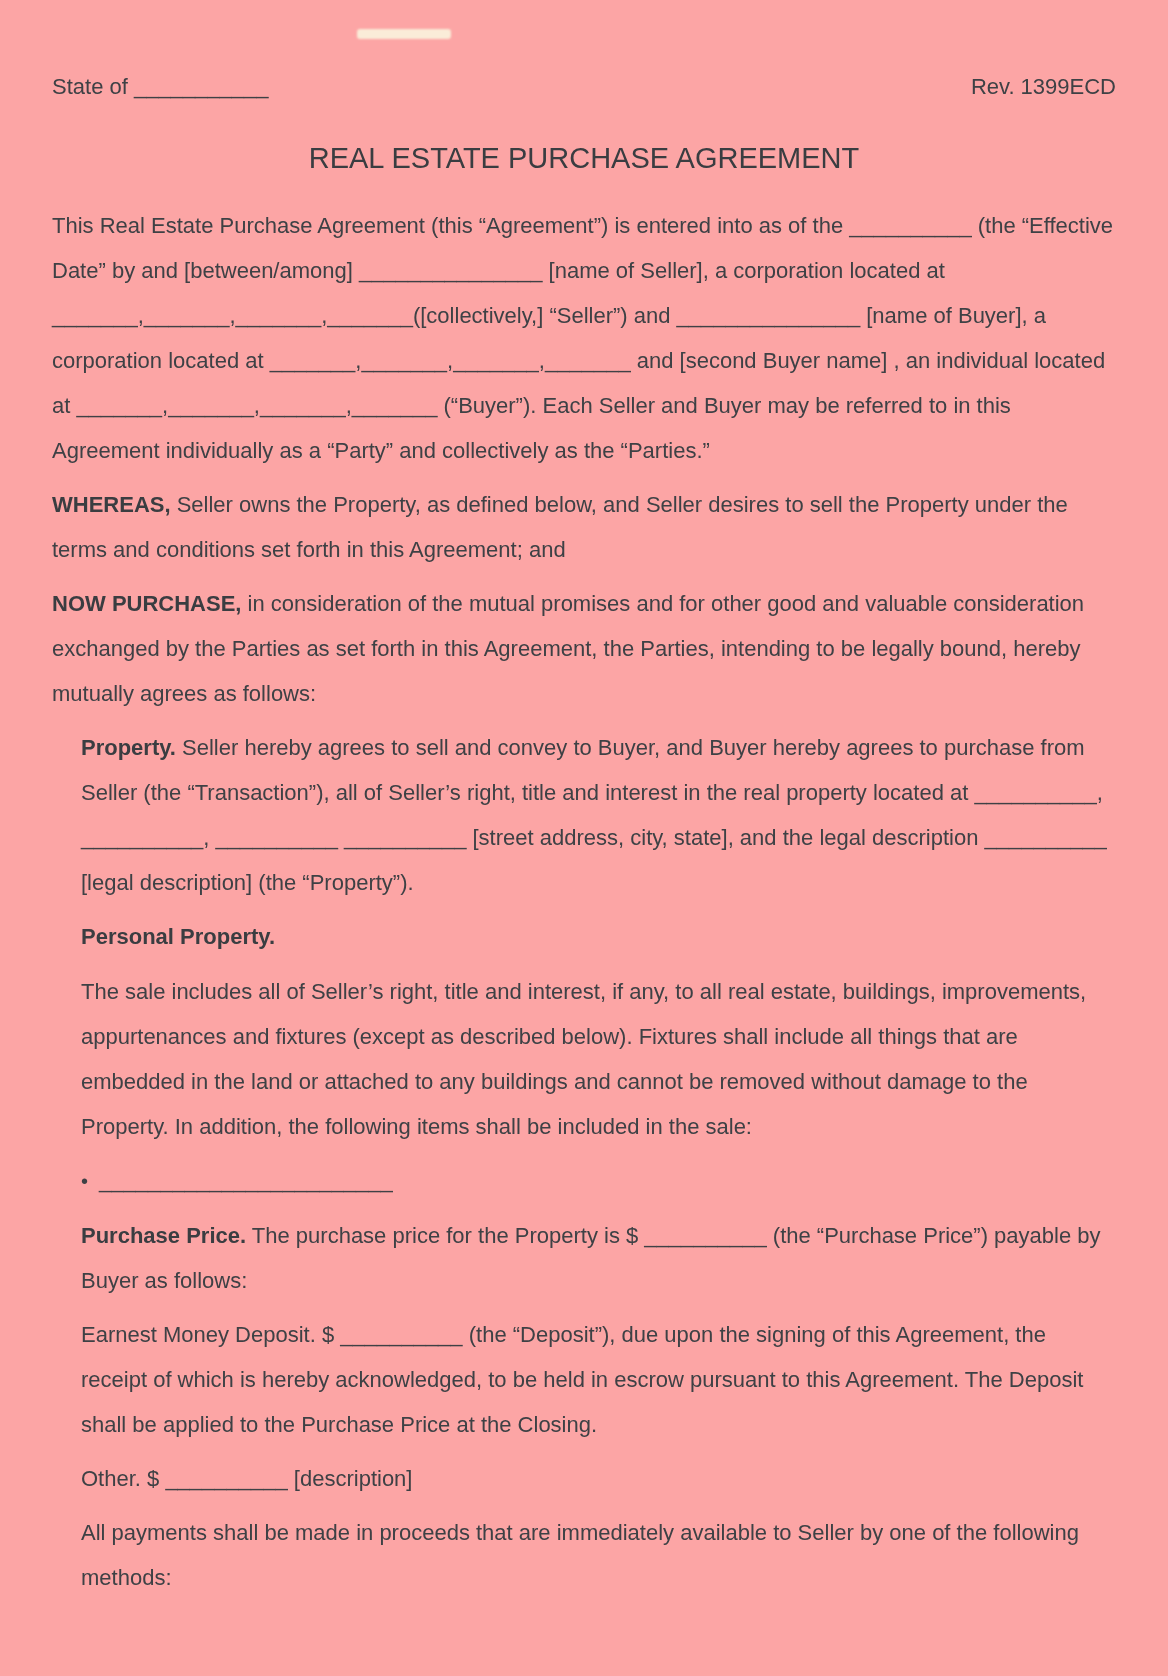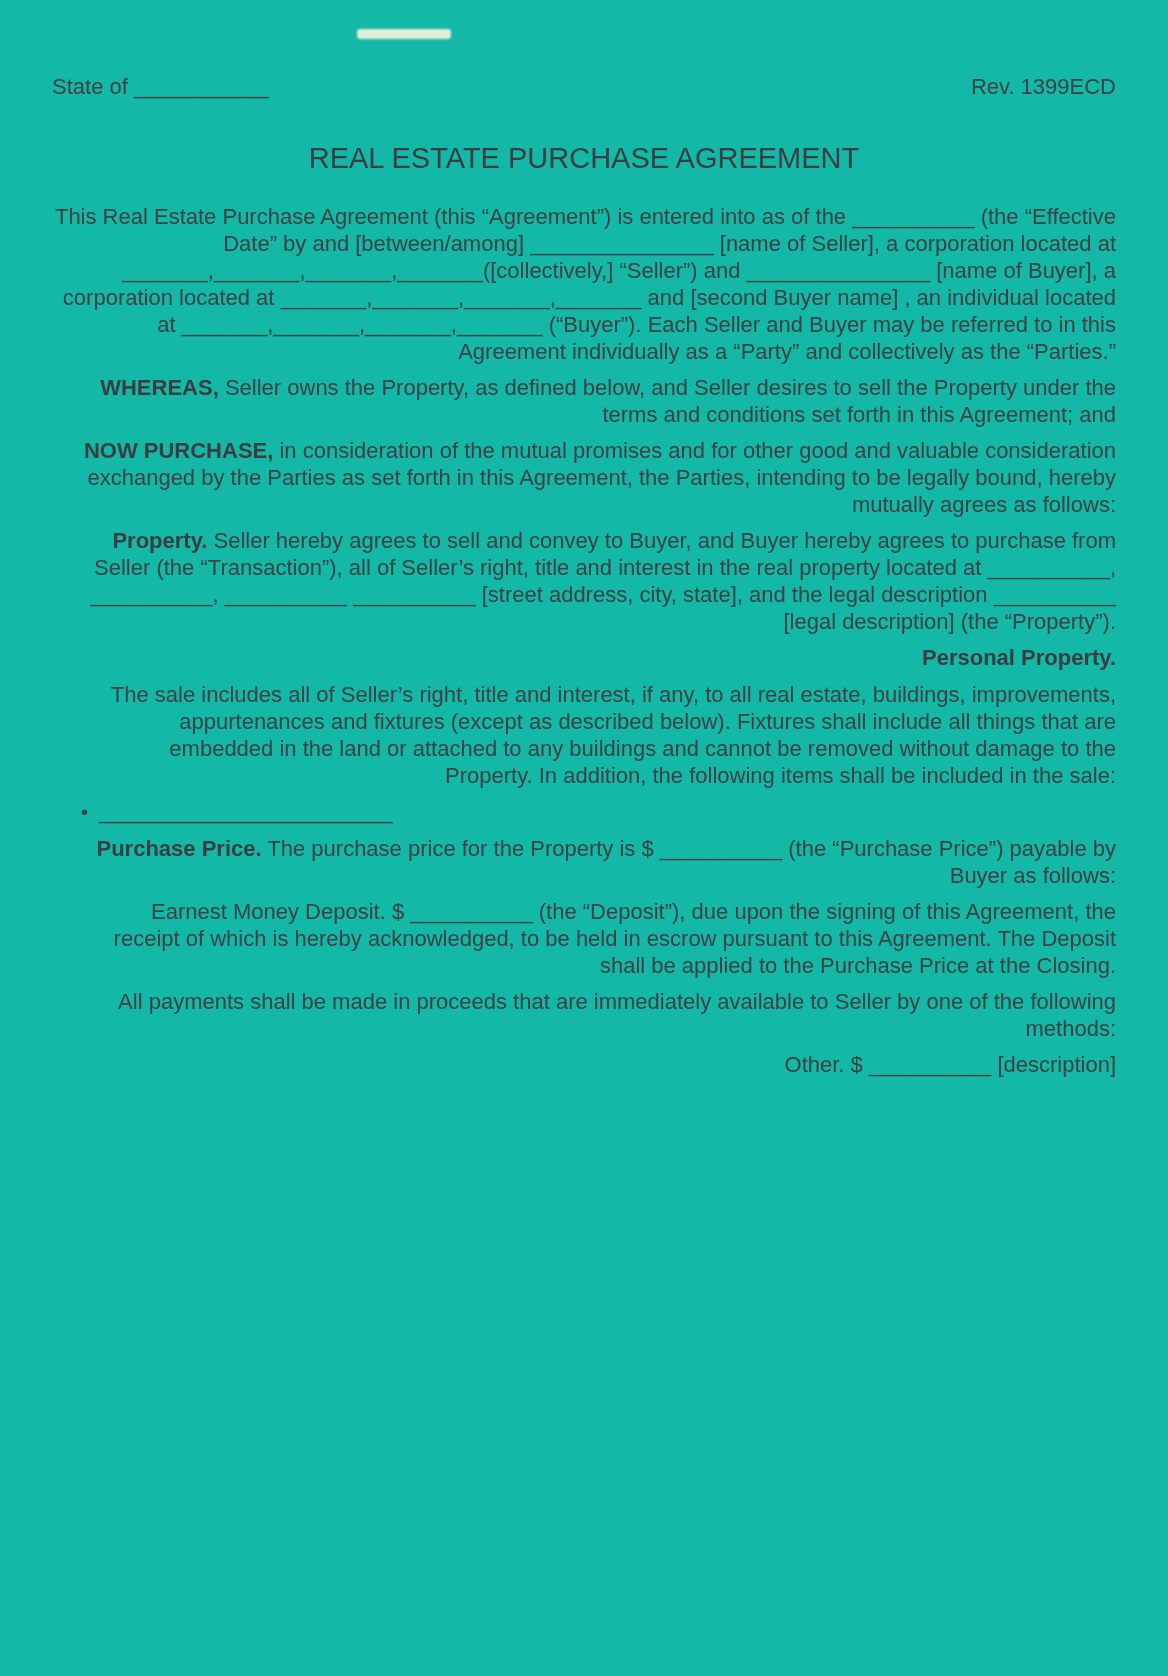--- a/index.html
+++ b/index.html
@@ -1,20 +1,20 @@
 <!DOCTYPE html>
 <html><head>
 <meta charset="utf-8">
 <style>
   html, body { margin: 0; padding: 0; background: #ffffff; }
   .page {
     position: relative;
     width: 1168px;
     height: 1676px;
-    background: #14b8a6;
+    background: #fca5a5;
     box-sizing: border-box;
     padding: 73px 52px 0 52px;
     font-family: "Liberation Sans", "DejaVu Sans", sans-serif;
     color: #3e4145;
     overflow: hidden;
   }
   .watermark {
     position: absolute;
     left: 357px;
     top: 29px;
@@ -35,23 +35,23 @@
   .title {
     font-size: 29px;
     line-height: 35px;
     font-weight: 400;
     text-align: center;
     color: #3a3d41;
     margin: 41px 0 27px 0;
   }
   .para {
     font-size: 22px;
-    line-height: 27px;
+    line-height: 45px;
     margin: 0 0 9px 0;
-    text-align: right;
+    text-align: left;
   }
   .para strong { font-weight: 700; color: #3a3d41; }
   .indent { margin-left: 29px; }
   .bullet-line { display: flex; align-items: baseline; }
   .bullet-marker { font-size: 20px; margin-right: 11px; }
   .heading-only { margin-bottom: 10px; }
 </style>
 </head>
 <body>
 
@@ -83,17 +83,17 @@
       <span class="bullet-marker">•</span>
       <span class="bullet-blank">________________________</span>
     </p>
 
   <p class="para indent"><strong>Purchase Price.</strong><span> The purchase price for the Property is $ __________ (the “Purchase Price”) payable by Buyer as follows:</span></p>
 
 
   <p class="para indent"><span>Earnest Money Deposit. $ __________ (the “Deposit”), due upon the signing of this Agreement, the receipt of which is hereby acknowledged, to be held in escrow pursuant to this Agreement. The Deposit shall be applied to the Purchase Price at the Closing.</span></p>
 
 
+  <p class="para indent"><span>Other. $ __________ [description]</span></p>
+
   <p class="para indent"><span>All payments shall be made in proceeds that are immediately available to Seller by one of the following methods:</span></p>
-
-  <p class="para indent"><span>Other. $ __________ [description]</span></p>
 
 </div>
 
 </body></html>

